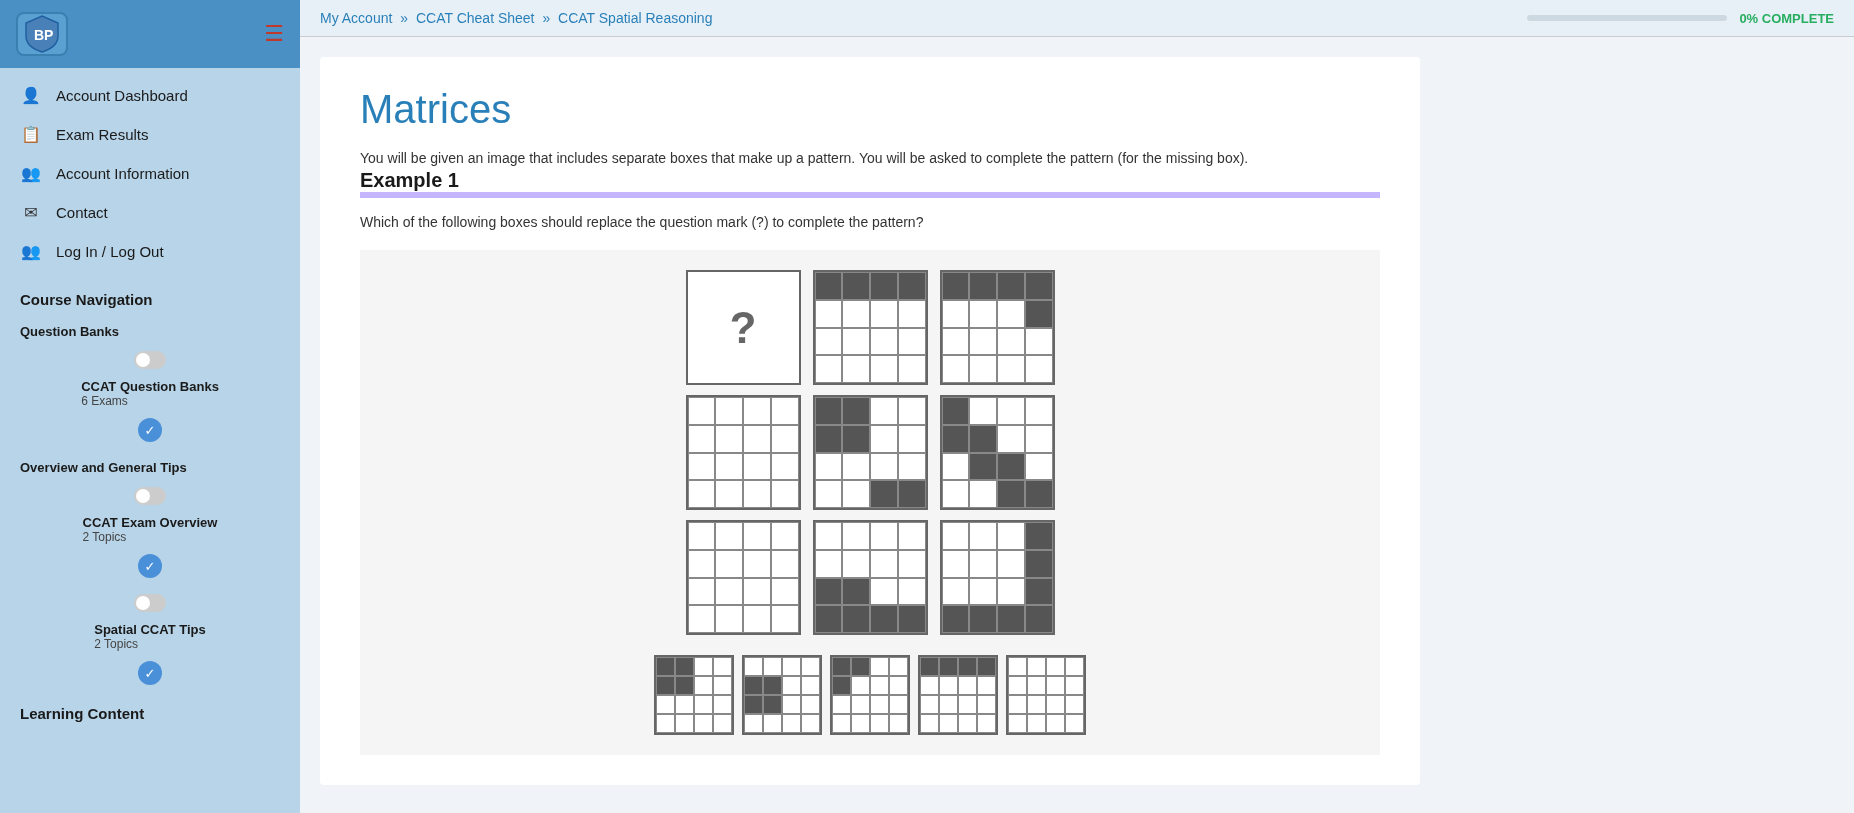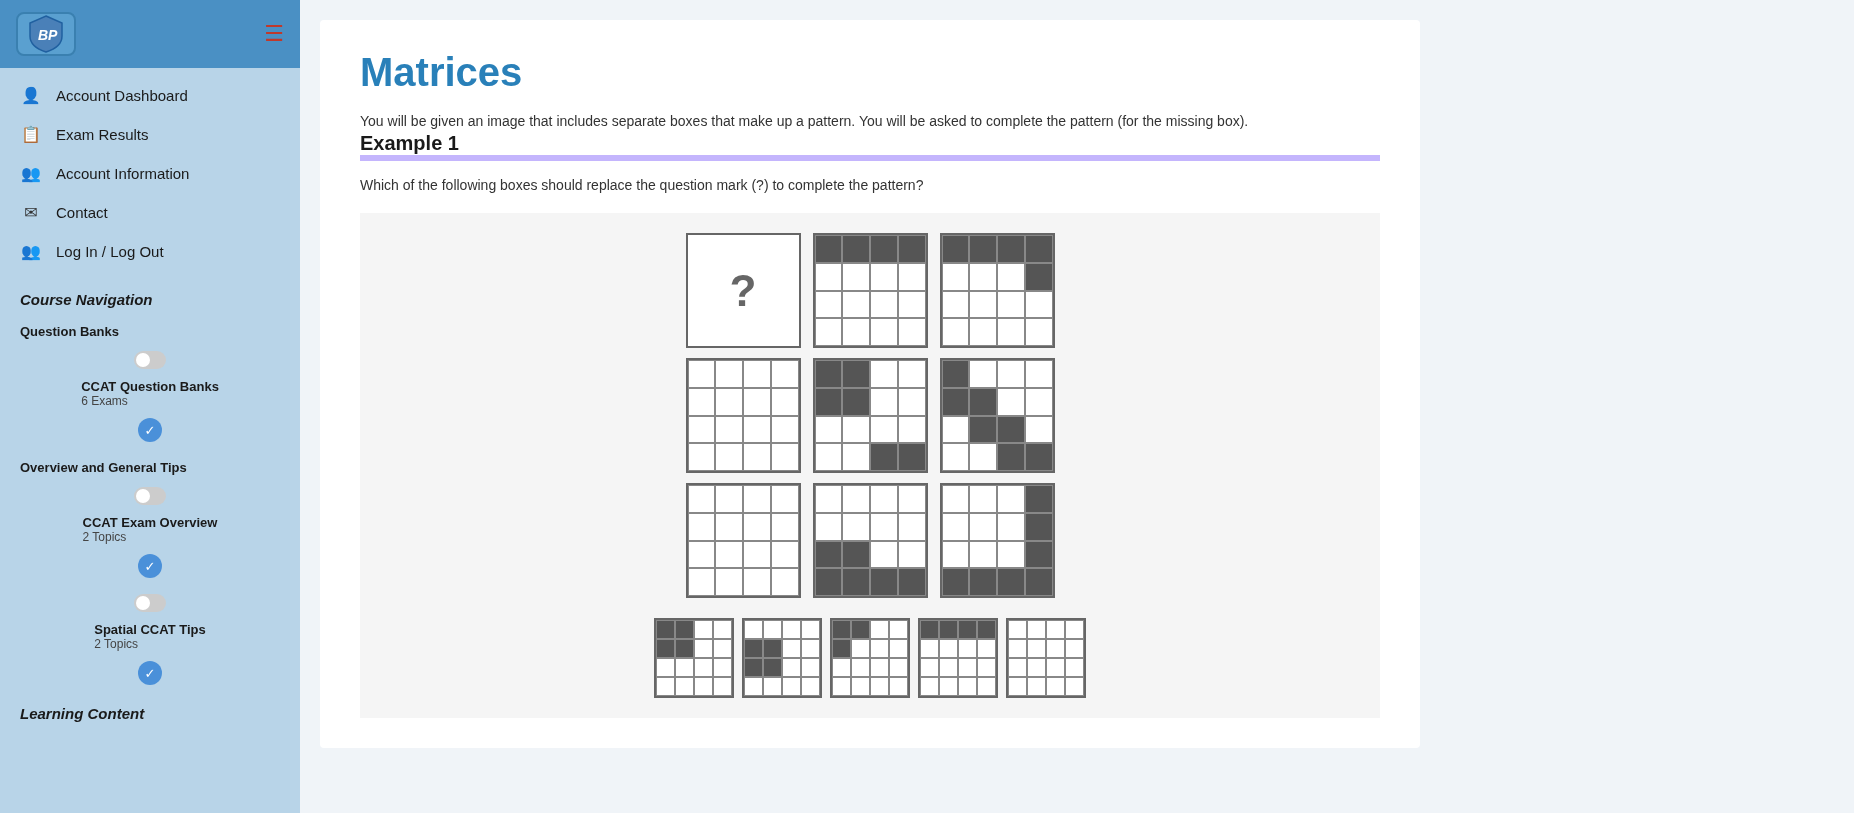--- a/index.html
+++ b/index.html
@@ -16,32 +16,31 @@
       flex-direction: column;
     }
     .sidebar-header {
       background: #4a90c4;
       padding: 12px 16px;
       display: flex;
       align-items: center;
       justify-content: space-between;
     }
     .logo {
-      width: 60px;
+      width: 52px;
       height: 44px;
       background: #5aa0d0;
       border-radius: 8px;
       display: flex;
       align-items: center;
       justify-content: center;
       color: white;
       font-weight: bold;
       font-size: 15px;
       border: 2px solid #3a80b0;
-      font-style: italic;
     }
     .hamburger {
       color: #c0392b;
       font-size: 22px;
       cursor: pointer;
       line-height: 1;
     }
     .nav-menu {
       padding: 8px 0;
     }
@@ -58,21 +57,20 @@
       width: 22px;
       text-align: center;
       font-size: 16px;
       color: #333;
     }
     .section-title {
       font-weight: bold;
       font-size: 15px;
       color: #1a1a1a;
       padding: 12px 30px 6px 20px;
-      font-style: italic;
     }
     .sub-section-title {
       font-weight: bold;
       font-size: 13px;
       color: #1a1a1a;
       padding: 10px 20px 4px 20px;
     }
     .course-item {
       display: flex;
       align-items: center;
@@ -176,21 +174,21 @@
       background: #f0f4f8;
     }
     .content-card {
       background: white;
       border-radius: 4px;
       padding: 30px 40px;
       max-width: 1100px;
     }
     .content-title {
       font-size: 40px;
-      font-weight: bold;
+      font-weight: normal;
       color: #2980b9;
       margin-bottom: 16px;
     }
     .content-description {
       font-size: 14px;
       color: #333;
       line-height: 1.5;
     }
     .example-heading {
       font-size: 20px;
@@ -328,20 +326,35 @@
       <div class="course-item-sub">2 Topics</div>
     </div>
     <div class="check-icon">✓</div>
   </div>
 
   <div class="section-title">Learning Content</div>
 </div>
 
 <div class="main">
 
+  <div class="top-bar">
+    <div class="breadcrumb">
+      <a href="#">My Account</a>
+      <span>»</span>
+      <a href="#">CCAT Cheat Sheet</a>
+      <span>»</span>
+      <a href="#">CCAT Spatial Reasoning</a>
+    </div>
+    <div class="progress-area">
+      <div class="progress-bar-bg">
+        <div class="progress-bar-fill" style="width:0%"></div>
+      </div>
+      <span class="progress-label">0% COMPLETE</span>
+    </div>
+  </div>
 
   <div class="content-area">
     <div class="content-card">
       <div class="content-title">Matrices</div>
       <p class="content-description">You will be given an image that includes separate boxes that make up a pattern. You will be asked to complete the pattern (for the missing box).</p>
 
       <div class="example-heading">Example 1</div>
       <p class="example-question">Which of the following boxes should replace the question mark (?) to complete the pattern?</p>
 
       <div class="matrix-container">

